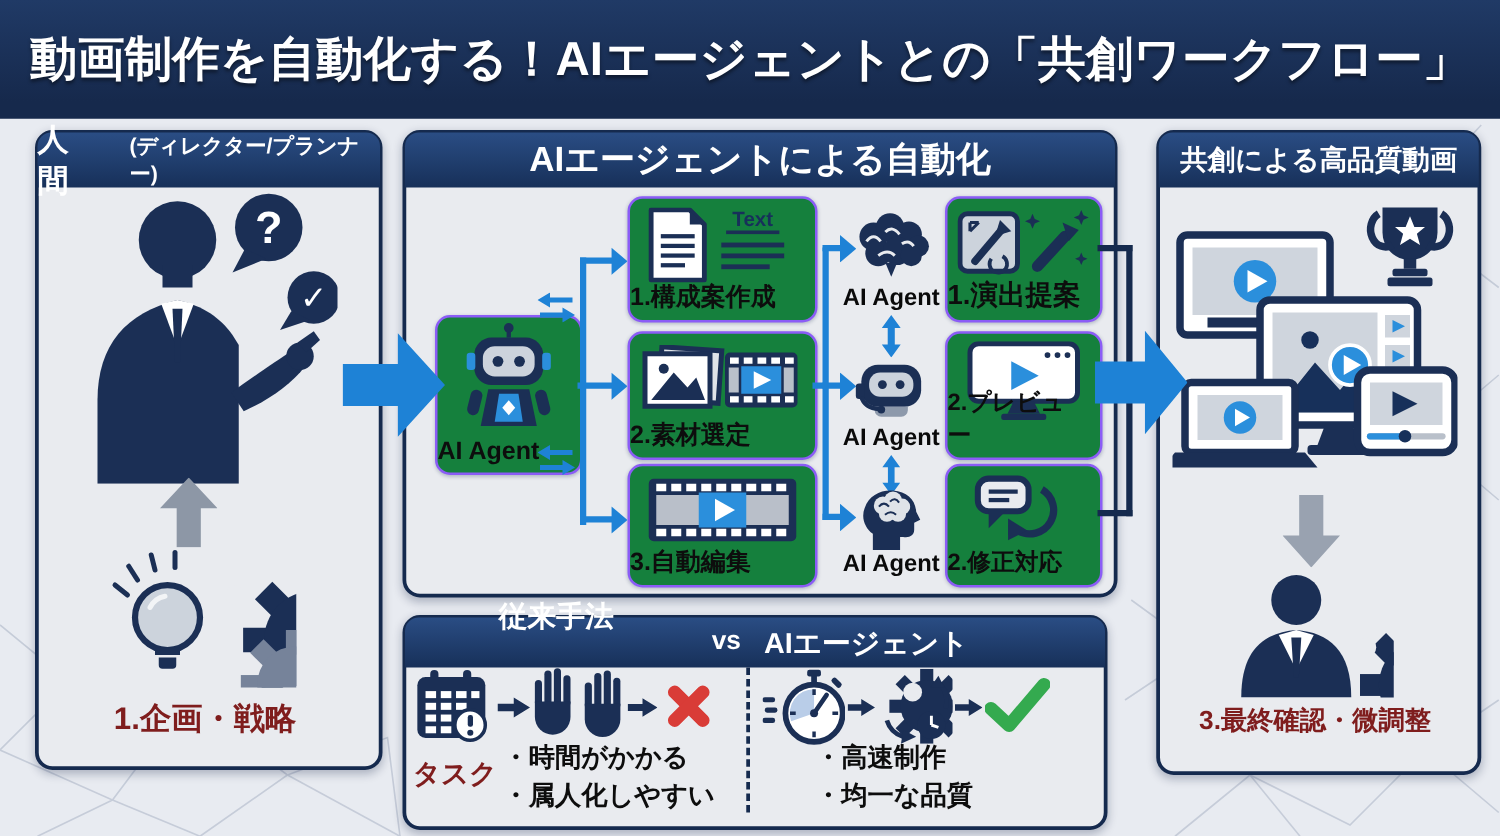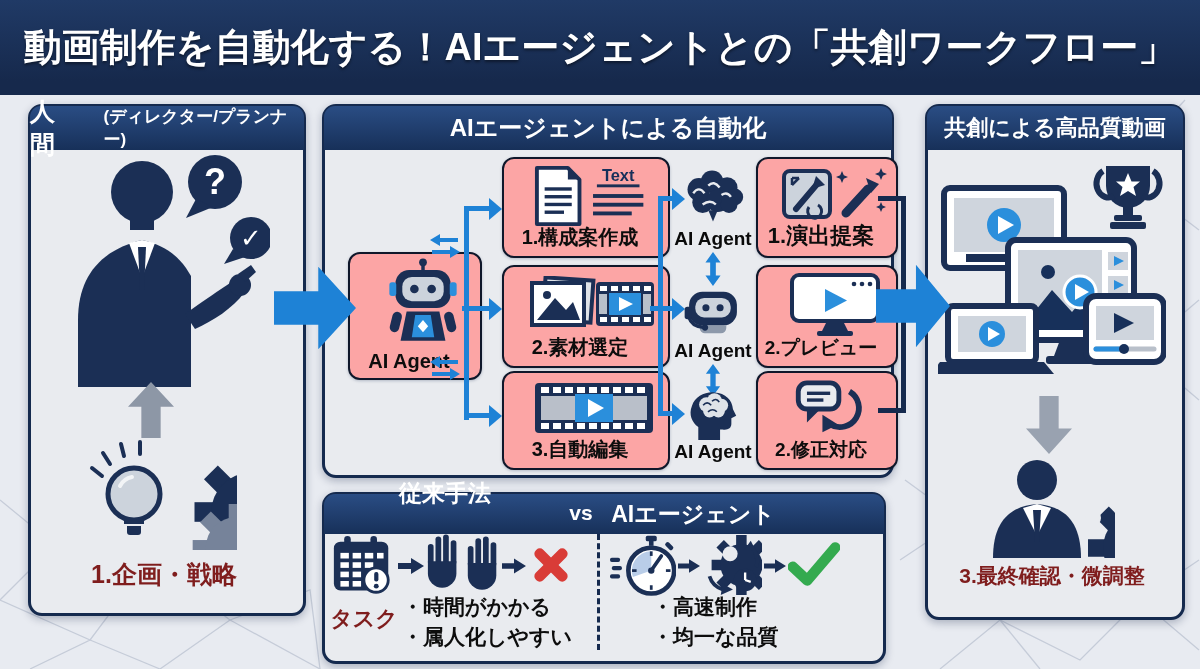--- a/index.html
+++ b/index.html
@@ -5,22 +5,22 @@
   html,body{margin:0;padding:0;}
   body{width:1200px;height:669px;font-family:"Liberation Sans","DejaVu Sans",sans-serif;}
   .stage{position:relative;width:1200px;height:669px;background:#e8ebf1;overflow:hidden;}
   .abs{position:absolute;}
   .title-band{left:0;top:0;width:1200px;height:95px;background:linear-gradient(180deg,#203a66 0%,#16294c 85%);
     display:flex;align-items:center;justify-content:center;z-index:2;}
   .title-band span{color:#fff;font-size:38px;font-weight:900;letter-spacing:0px;text-shadow:0 2px 3px rgba(0,0,0,.45);}
   .panel{background:#e9ebef;border:3px solid #152a4e;border-radius:14px;box-shadow:0 3px 8px rgba(10,25,60,.28);z-index:1;}
   .phead{position:absolute;left:-1px;top:-1px;right:-1px;height:44px;background:linear-gradient(180deg,#2a4d84,#173059);
     border-radius:11px 11px 0 0;color:#fff;display:flex;align-items:center;justify-content:center;font-weight:900;}
-  .wbox{background:#fca5a5;border:2px solid #0f172a;border-radius:12px;box-shadow:0 1px 3px rgba(20,40,80,.25);z-index:2;padding-left:16px;}
-  .blabel{position:absolute;left:0;right:12px;bottom:5px;text-align:center;font-weight:900;color:#0d0d0d;margin-top:18px;}
+  .wbox{background:#15803d;border:2px solid #8b5cf6;border-radius:12px;box-shadow:0 1px 3px rgba(20,40,80,.25);z-index:2;}
+  .blabel{position:absolute;left:0;right:12px;bottom:5px;font-weight:900;color:#0d0d0d;margin-top:18px;}
   .alabel{position:absolute;text-align:center;font-weight:900;font-size:19px;color:#0a0a0a;z-index:2;}
   .cap{position:absolute;text-align:center;font-weight:900;color:#7f1d1d;z-index:2;}
   .arrow-right{clip-path:polygon(0 31%,54% 31%,54% 3%,100% 50%,54% 97%,54% 69%,0 69%);background:#1e82d6;z-index:3;}
   .arrow-up{clip-path:polygon(50% 0,100% 44%,71% 44%,71% 100%,29% 100%,29% 44%,0 44%);background:#8d97a6;z-index:2;}
   .arrow-down{clip-path:polygon(50% 100%,100% 56%,71% 56%,71% 0,29% 0,29% 56%,0 56%);background:#99a2b0;z-index:2;}
   .bline{background:#1e82d6;z-index:2;}
   .nline{background:#152a4e;z-index:2;}
   .bhead{width:13px;height:22px;clip-path:polygon(0 0,100% 50%,0 100%);background:#1e82d6;z-index:2;}
   .divider{border-left:3px dashed #152a4e;z-index:2;}
   .bullets{font-weight:900;color:#0d0d0d;font-size:21px;line-height:30px;z-index:2;position:absolute;}
@@ -130,21 +130,21 @@
         <use href="#gear40" fill="#76839a"></use>
         <circle cx="20" cy="20" r="8" fill="#e9ebef"></circle>
       </g>
   </svg>
 
   <div class="cap" style="left:28px;width:272px;top:558px;font-size:25px;">1.企画・戦略</div>
 
   <div class="abs arrow-right" style="left:274px;top:264px;width:82px;height:88px;"></div>
 
   <div class="abs panel" style="left:322px;top:104px;width:566px;height:368px;">
-    <div class="phead" style="font-size:24px;">
+    <div class="phead" style="font-size:28px;">
       <span>AIエージェントによる自動化</span>
     </div>
   </div>
 
   <div class="abs wbox" style="left:348px;top:252px;width:114px;height:124px;">
     <svg style="margin:4px auto 0" width="80" height="88" viewBox="0 0 90 102">
       <rect x="43" y="4" width="4" height="10" fill="#1b2f55"></rect>
         <circle cx="45" cy="5" r="4.5" fill="#1b2f55"></circle>
       <rect x="8" y="62" width="11" height="24" rx="5.5" fill="#1b2f55" transform="rotate(14 13 74)"></rect>
       <rect x="71" y="62" width="11" height="24" rx="5.5" fill="#1b2f55" transform="rotate(-14 77 74)"></rect>

